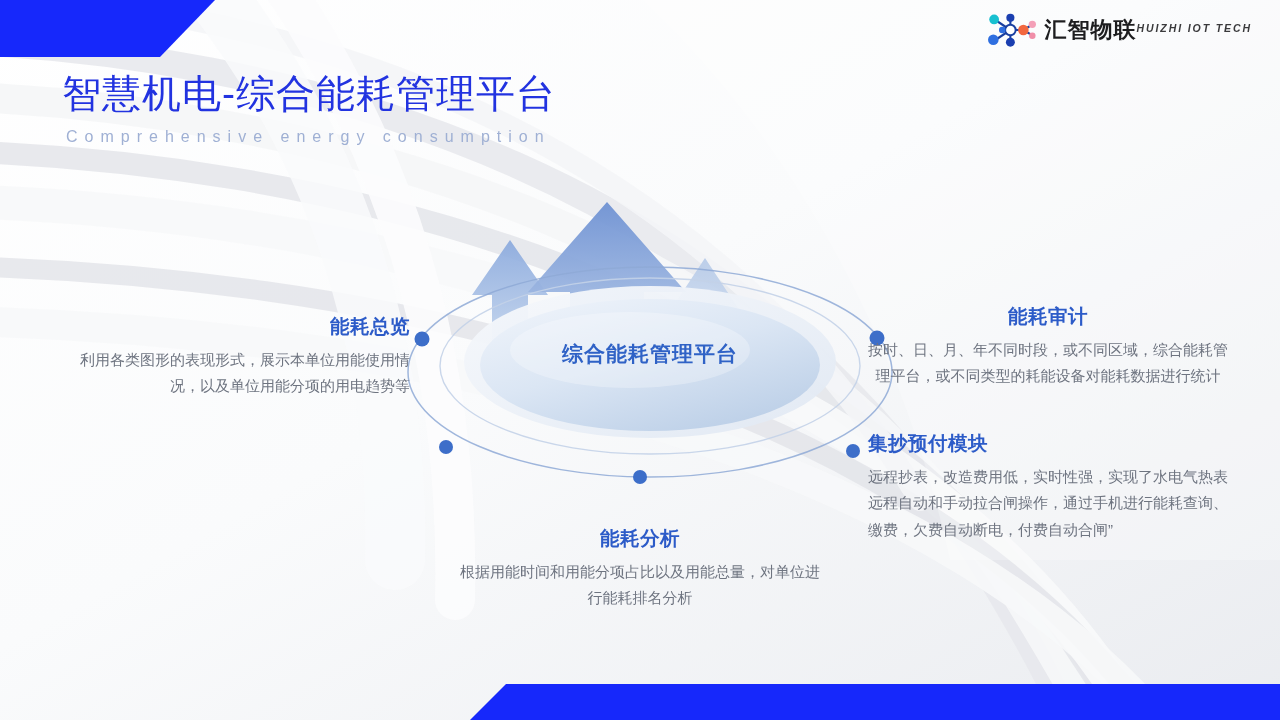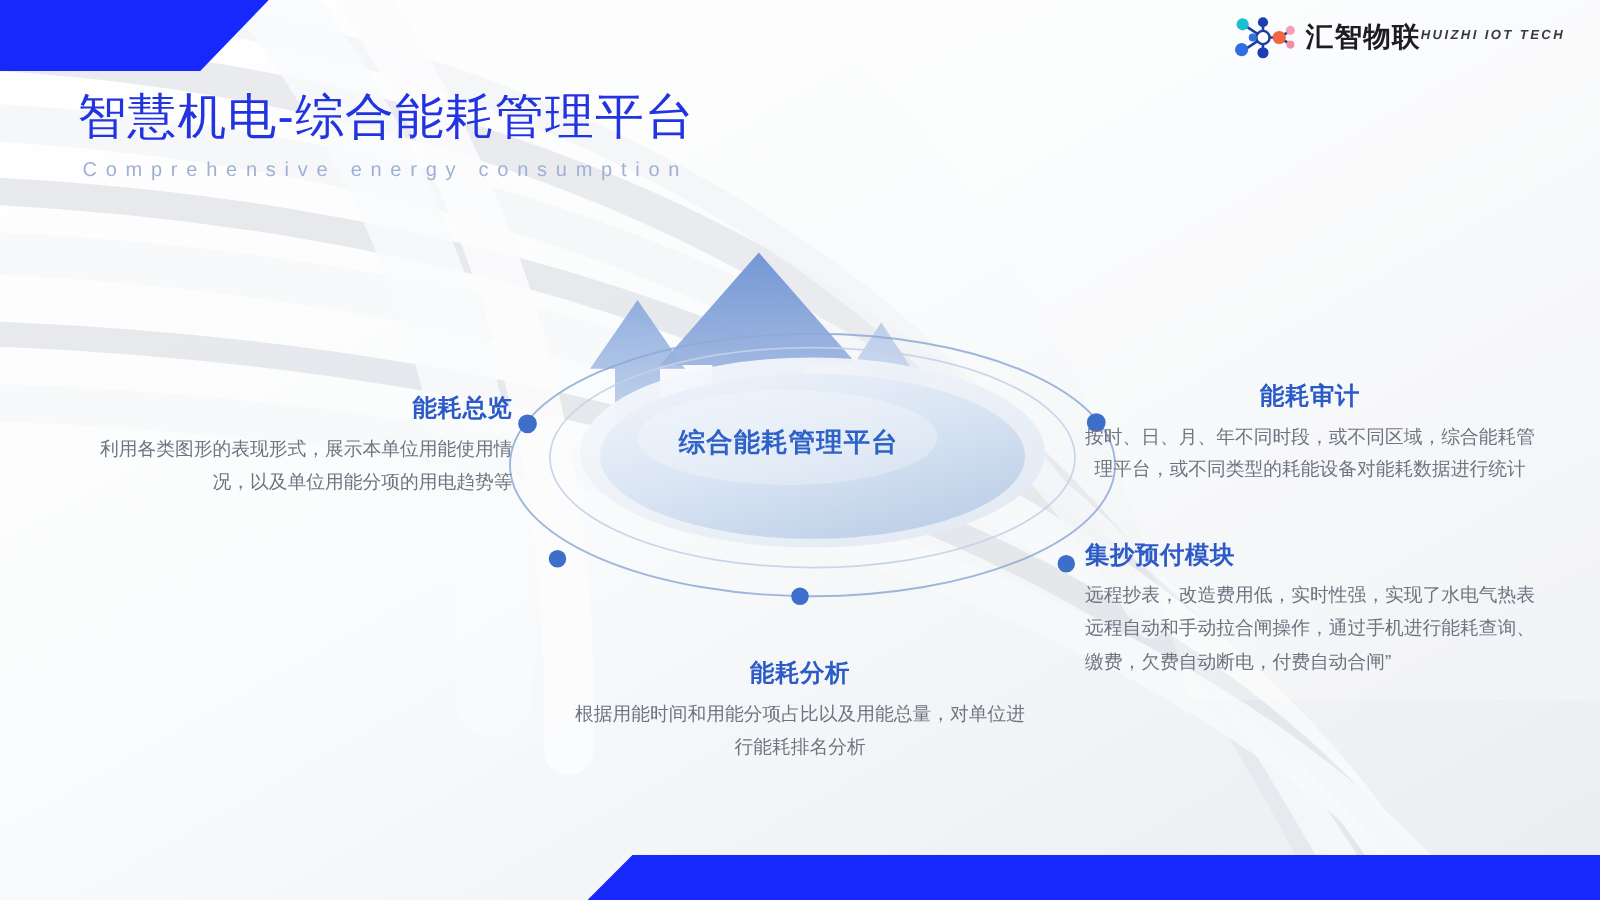--- a/index.html
+++ b/index.html
@@ -45,21 +45,21 @@
   .logo-mark{width:52px;height:40px;flex:none;}
   .logo-text{display:flex;flex-direction:row;line-height:1;}
   .logo-cn{font-size:22px;font-weight:bold;color:#1d1d1f;letter-spacing:1px;white-space:nowrap;}
   .logo-en{font-size:10.5px;font-weight:bold;color:#3a3a3c;letter-spacing:1.9px;
            margin-top:4px;white-space:nowrap;font-style:italic;}
 
   
   .center-graphic{position:absolute;left:400px;top:200px;width:500px;height:330px;}
 
   .center-label{
-    position:absolute;left:381px;top:340px;width:500px;text-align:center;
+    position:absolute;left:400px;top:340px;width:500px;text-align:center;
     font-size:21px;font-weight:bold;color:#2f62c6;letter-spacing:1px;
     z-index:6;
   }
 
   
   .blk{position:absolute;}
   .blk h3{
     margin:0 0 7px 0;font-size:19.5px;font-weight:bold;color:#2c5bc8;letter-spacing:0.5px;
   }
   .blk p{

